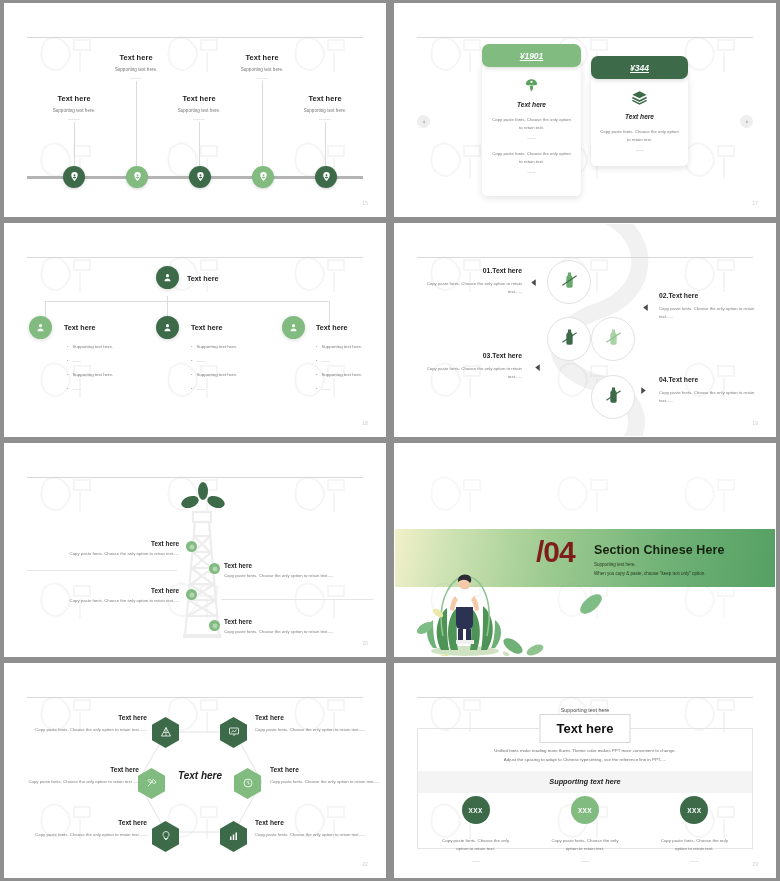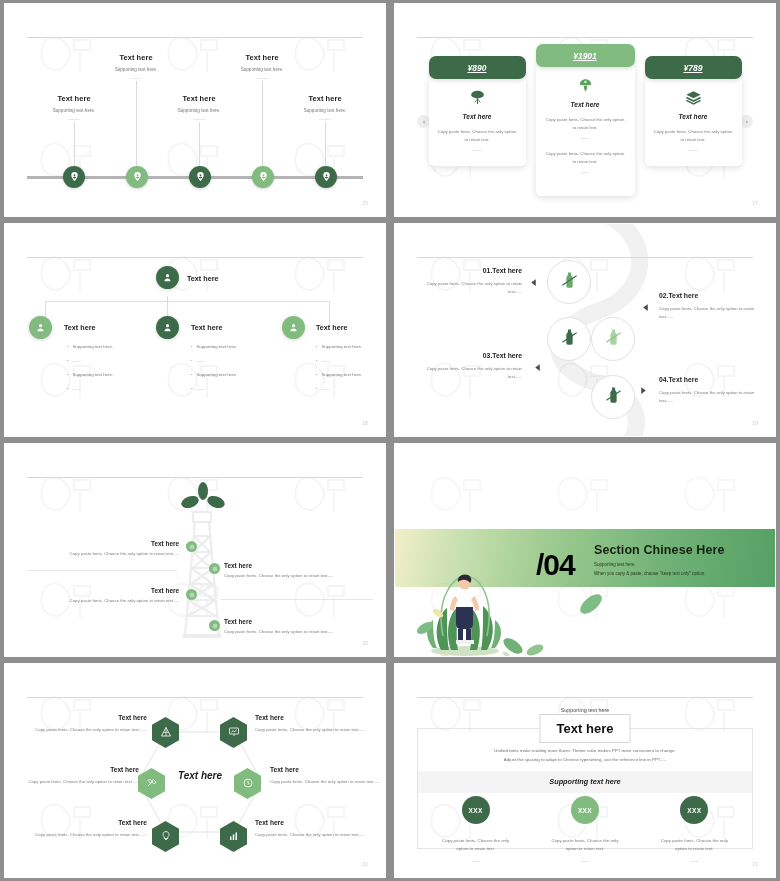--- a/index.html
+++ b/index.html
@@ -110,21 +110,21 @@
   .tw-dot svg { width:6px;height:6px; fill:#fff; }
   .tw-t { font-size:6.4px; font-weight:bold; color:#1d1d1d; }
   .tw-d { font-size:4.3px; color:#7e7e7e; margin-top:4px; }
   .tw-rule { position:absolute; height:1px; background:#e6e6e6; }
 
   
   .sec-band {
     position:absolute; left:0; right:0; top:85px; height:58px;
     background: linear-gradient(100deg, #f2f0c8 0%, #cfe3b4 14%, #9ecb91 40%, #6fb176 72%, #55a064 100%);
   }
-  .sec-num { position:absolute; left:141px; top:104px; font-size:30px; font-weight:bold; color:#000000; letter-spacing:-1px; }
+  .sec-num { position:absolute; left:141px; top:91px; font-size:30px; font-weight:bold; color:#7f1d1d; letter-spacing:-1px; }
   .sec-title { position:absolute; left:199px; top:99px; font-size:12.5px; font-weight:bold; color:#16220f; letter-spacing:.1px;}
   .sec-s1 { position:absolute; left:199px; top:118px; font-size:4.5px; color:#25391c; }
   .sec-s2 { position:absolute; left:199px; top:127px; font-size:4.5px; color:#25391c; }
 
   
   .hex {
     position:absolute; width:27px; height:31px;
     clip-path: polygon(50% 0%, 100% 25%, 100% 75%, 50% 100%, 0% 75%, 0% 25%);
     display:flex; align-items:center; justify-content:center;
   }
@@ -297,37 +297,20 @@
       <div class="wmcell">
           <svg viewBox="0 0 64 54">
             <path d="M8 12 q12-10 22 2 q8 10 0 20 q-9 11-20 2 q-8-8-2-24z" fill="none" stroke="#999" stroke-width="2"></path>
             <path d="M38 10 h16 v10 h-16z M44 22 v20" fill="none" stroke="#999" stroke-width="2"></path>
           </svg>
         </div>
     </div>
     <div class="topline"></div>
 
     <div class="pc-wrap">
-      <div class="pcard">
-        <div class="head" style="background:#3d6b4a;">
-          <u>¥890</u>
-        </div>
-        <div class="body">
-          <div class="picon">
-            <svg viewBox="0 0 24 24" fill="#3d6b4a">
-                <ellipse cx="12" cy="8" rx="9" ry="5.4"></ellipse>
-                <path d="M11.4 12h1.2v9h-1.2z"></path>
-                <path d="M12 14l-4 5M12 14l4 5M12 14v7" stroke="#3d6b4a" stroke-width="1.1" fill="none"></path>
-              </svg>
-          </div>
-          <div class="ptitle">Text here</div>
-          <div class="pdesc">Copy paste fonts. Choose the only option to retain text.</div>
-          <div class="pdash">------</div>
-        </div>
-      </div>
 
       <div class="pcard feature">
         <div class="head" style="background:#81bb7f;">
           <u>¥1901</u>
         </div>
         <div class="body">
           <div class="picon">
             <svg viewBox="0 0 24 24" fill="#5aa35e">
                 <path d="M12 3c-4.4 0-8 3.2-8 6.6 0 1.3 1 2 2.4 2h11.2c1.4 0 2.4-.7 2.4-2C20 6.2 16.4 3 12 3z"></path>
                 <path d="M9.6 12.4h4.8c0 3.4-.6 6-2.4 8-1.8-2-2.4-4.6-2.4-8z"></path>
@@ -337,21 +320,21 @@
           <div class="ptitle">Text here</div>
           <div class="pdesc">Copy paste fonts. Choose the only option to retain text.</div>
           <div class="pdash">------</div>
           <div class="pdesc" style="margin-top:10px;">Copy paste fonts. Choose the only option to retain text.</div>
           <div class="pdash">------</div>
         </div>
       </div>
 
       <div class="pcard">
         <div class="head" style="background:#3d6b4a;">
-          <u>¥789</u>
+          <u>¥344</u>
         </div>
         <div class="body">
           <div class="picon">
             <svg viewBox="0 0 24 24" fill="#3d6b4a">
                 <path d="M12 3L2 8l10 5 10-5-10-5z"></path>
                 <path d="M2 12l10 5 10-5" stroke="#3d6b4a" stroke-width="2.2" fill="none"></path>
                 <path d="M2 16l10 5 10-5" stroke="#3d6b4a" stroke-width="2.2" fill="none"></path>
               </svg>
           </div>
           <div class="ptitle">Text here</div>

